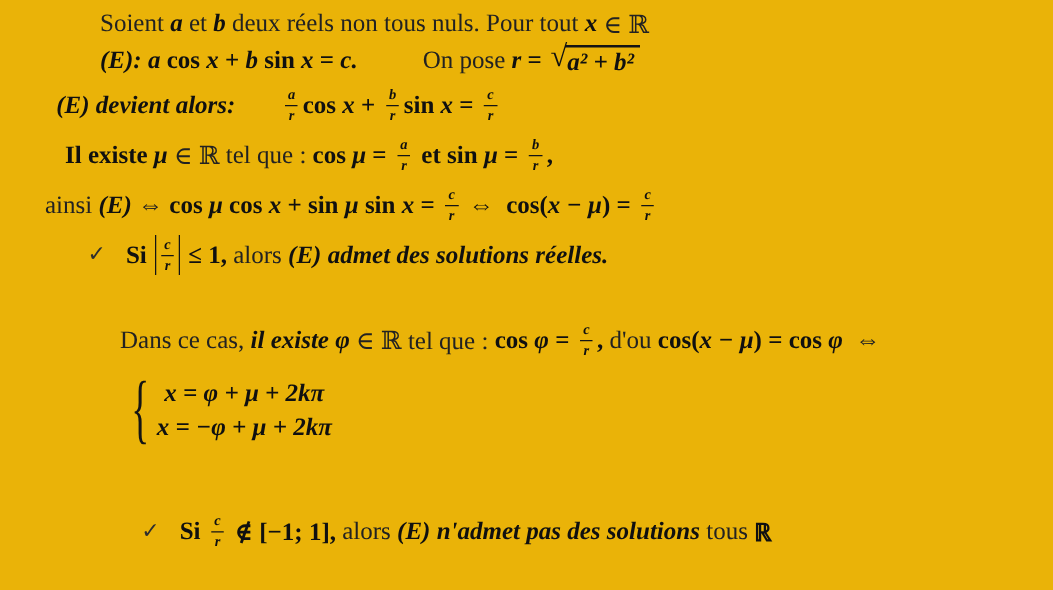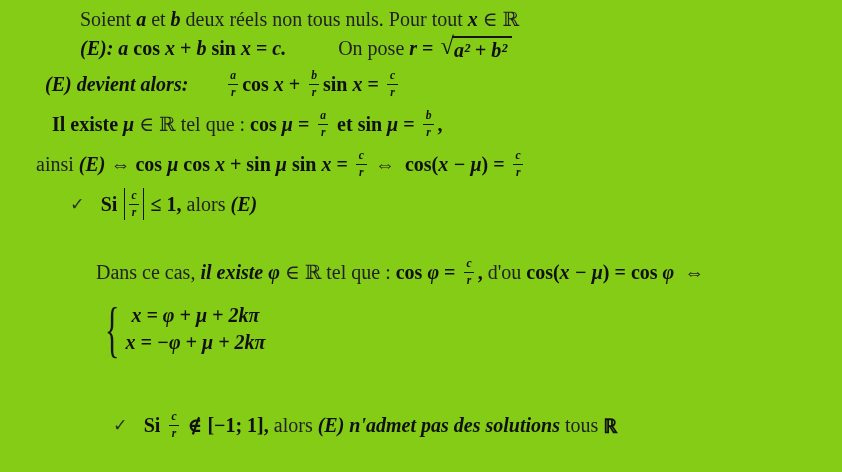--- a/index.html
+++ b/index.html
@@ -1,19 +1,19 @@
 <!DOCTYPE html>
 <html><head>
 <meta charset="utf-8">
 <style>
   html,body { margin:0; padding:0; background:#ffffff; }
   .page {
     position:relative;
     width:842px; height:472px;
-    background:#84cc16;
+    background:#eab308;
     overflow:hidden;
     font-family:"Liberation Serif","DejaVu Serif",serif;
     font-size:20px;
     color:#1c1c1c;
   }
   .line {
     position:absolute;
     display:flex;
     align-items:center;
     white-space:pre;
@@ -78,17 +78,17 @@
 </style>
 </head>
 <body>
 
 <div class="page">
   <div class="line l1"><span class="s-r">Soient </span><span class="s-bi">a</span><span class="s-r"> et </span><span class="s-bi">b</span><span class="s-r"> deux réels non tous nuls. Pour tout </span><span class="s-bi">x</span><span class="s-r"> ∈ ℝ</span></div>
   <div class="line l2"><span class="s-bi">(E): </span><span class="s-bi">a</span><span class="s-b"> cos </span><span class="s-bi">x</span><span class="s-b"> + </span><span class="s-bi">b</span><span class="s-b"> sin </span><span class="s-bi">x</span><span class="s-b"> = </span><span class="s-bi">c.</span><span class="gap-lg"></span><span class="s-r">On pose </span><span class="s-bi">r</span><span class="s-b"> = </span><span class="sqrt"><span class="sqrt-rad">√</span><span class="sqrt-body">a² + b²</span></span></div>
   <div class="line l3"><span class="s-bi">(E) </span><span class="s-bi">devient alors:</span><span class="gap-md"></span><span class="frac"><span class="num">a</span><span class="den">r</span></span><span class="s-b">cos </span><span class="s-bi">x</span><span class="s-b"> + </span><span class="frac"><span class="num">b</span><span class="den">r</span></span><span class="s-b">sin </span><span class="s-bi">x</span><span class="s-b"> = </span><span class="frac"><span class="num">c</span><span class="den">r</span></span></div>
   <div class="line l4"><span class="s-b">Il existe </span><span class="s-bi">μ </span><span class="s-r">∈ ℝ </span><span class="s-r">tel que : </span><span class="s-b">cos </span><span class="s-bi">μ</span><span class="s-b"> = </span><span class="frac"><span class="num">a</span><span class="den">r</span></span><span class="s-b"> et </span><span class="s-b">sin </span><span class="s-bi">μ</span><span class="s-b"> = </span><span class="frac"><span class="num">b</span><span class="den">r</span></span><span class="s-b">,</span></div>
   <div class="line l5"><span class="s-r">ainsi </span><span class="s-bi">(E) </span><span class="s-r">⇔ </span><span class="s-b">cos </span><span class="s-bi">μ</span><span class="s-b"> cos </span><span class="s-bi">x</span><span class="s-b"> + sin </span><span class="s-bi">μ</span><span class="s-b"> sin </span><span class="s-bi">x</span><span class="s-b"> = </span><span class="frac"><span class="num">c</span><span class="den">r</span></span><span class="s-b"> ⇔  </span><span class="s-b">cos(</span><span class="s-bi">x − μ</span><span class="s-b">) = </span><span class="frac"><span class="num">c</span><span class="den">r</span></span></div>
-  <div class="line l6"><span class="s-check">✓</span><span class="s-b">Si </span><span class="abswrap"><span class="frac"><span class="num">c</span><span class="den">r</span></span></span><span class="s-b"> ≤ 1,</span><span class="s-r"> alors </span><span class="s-bi">(E) </span></div>
+  <div class="line l6"><span class="s-check">✓</span><span class="s-b">Si </span><span class="abswrap"><span class="frac"><span class="num">c</span><span class="den">r</span></span></span><span class="s-b"> ≤ 1,</span><span class="s-r"> alors </span><span class="s-bi">(E) </span><span class="s-bi">admet des solutions réelles.</span></div>
   <div class="line l7"><span class="s-r">Dans ce cas, </span><span class="s-bi">il existe φ </span><span class="s-r">∈ ℝ tel que : </span><span class="s-b">cos </span><span class="s-bi">φ </span><span class="s-b">= </span><span class="frac"><span class="num">c</span><span class="den">r</span></span><span class="s-b">, </span><span class="s-r">d'ou </span><span class="s-b">cos(</span><span class="s-bi">x − μ</span><span class="s-b">) = cos </span><span class="s-bi">φ </span><span class="s-r"> ⇔</span></div>
   <div class="line l8"><span class="system"><span class="brace">{</span><span class="sys-rows"><span class="sys-row">x = φ + μ + 2kπ</span><span class="sys-row">x = −φ + μ + 2kπ</span></span></span></div>
   <div class="line l9"><span class="s-check">✓</span><span class="s-b">Si </span><span class="frac"><span class="num">c</span><span class="den">r</span></span><span class="s-b"> ∉ [−1; 1],</span><span class="s-r"> alors </span><span class="s-bi">(E) </span><span class="s-bi">n'admet pas des solutions </span><span class="s-r">tous </span><span class="s-b">ℝ</span></div>
 </div>
 
 </body></html>

